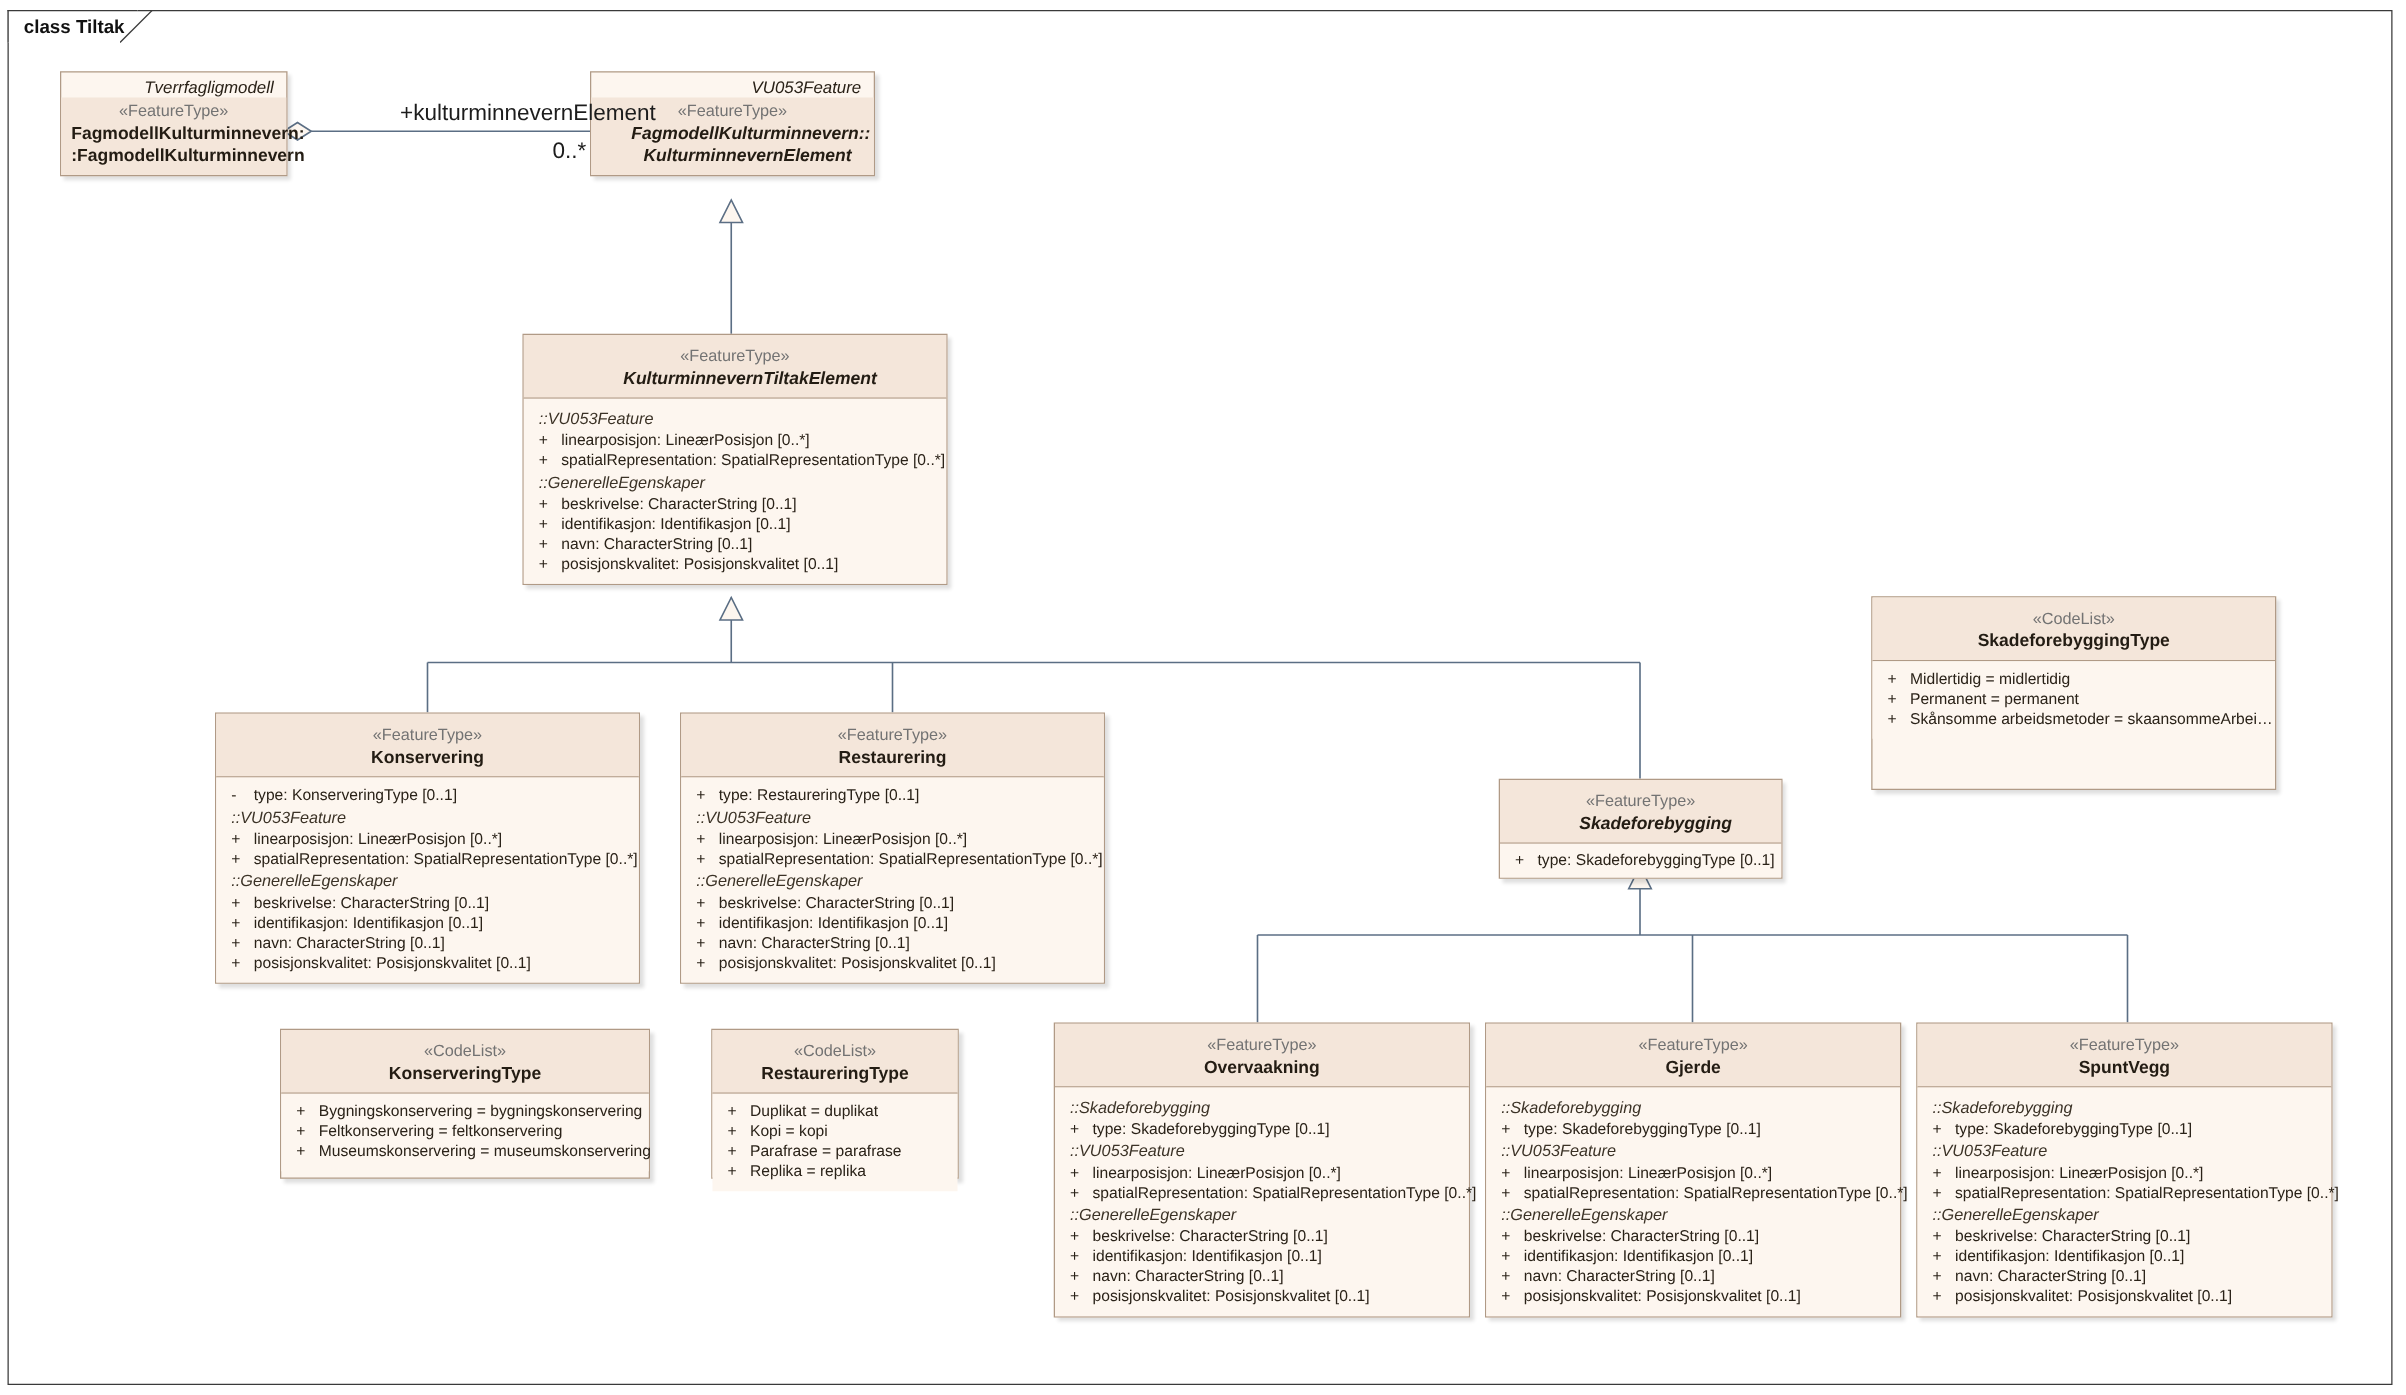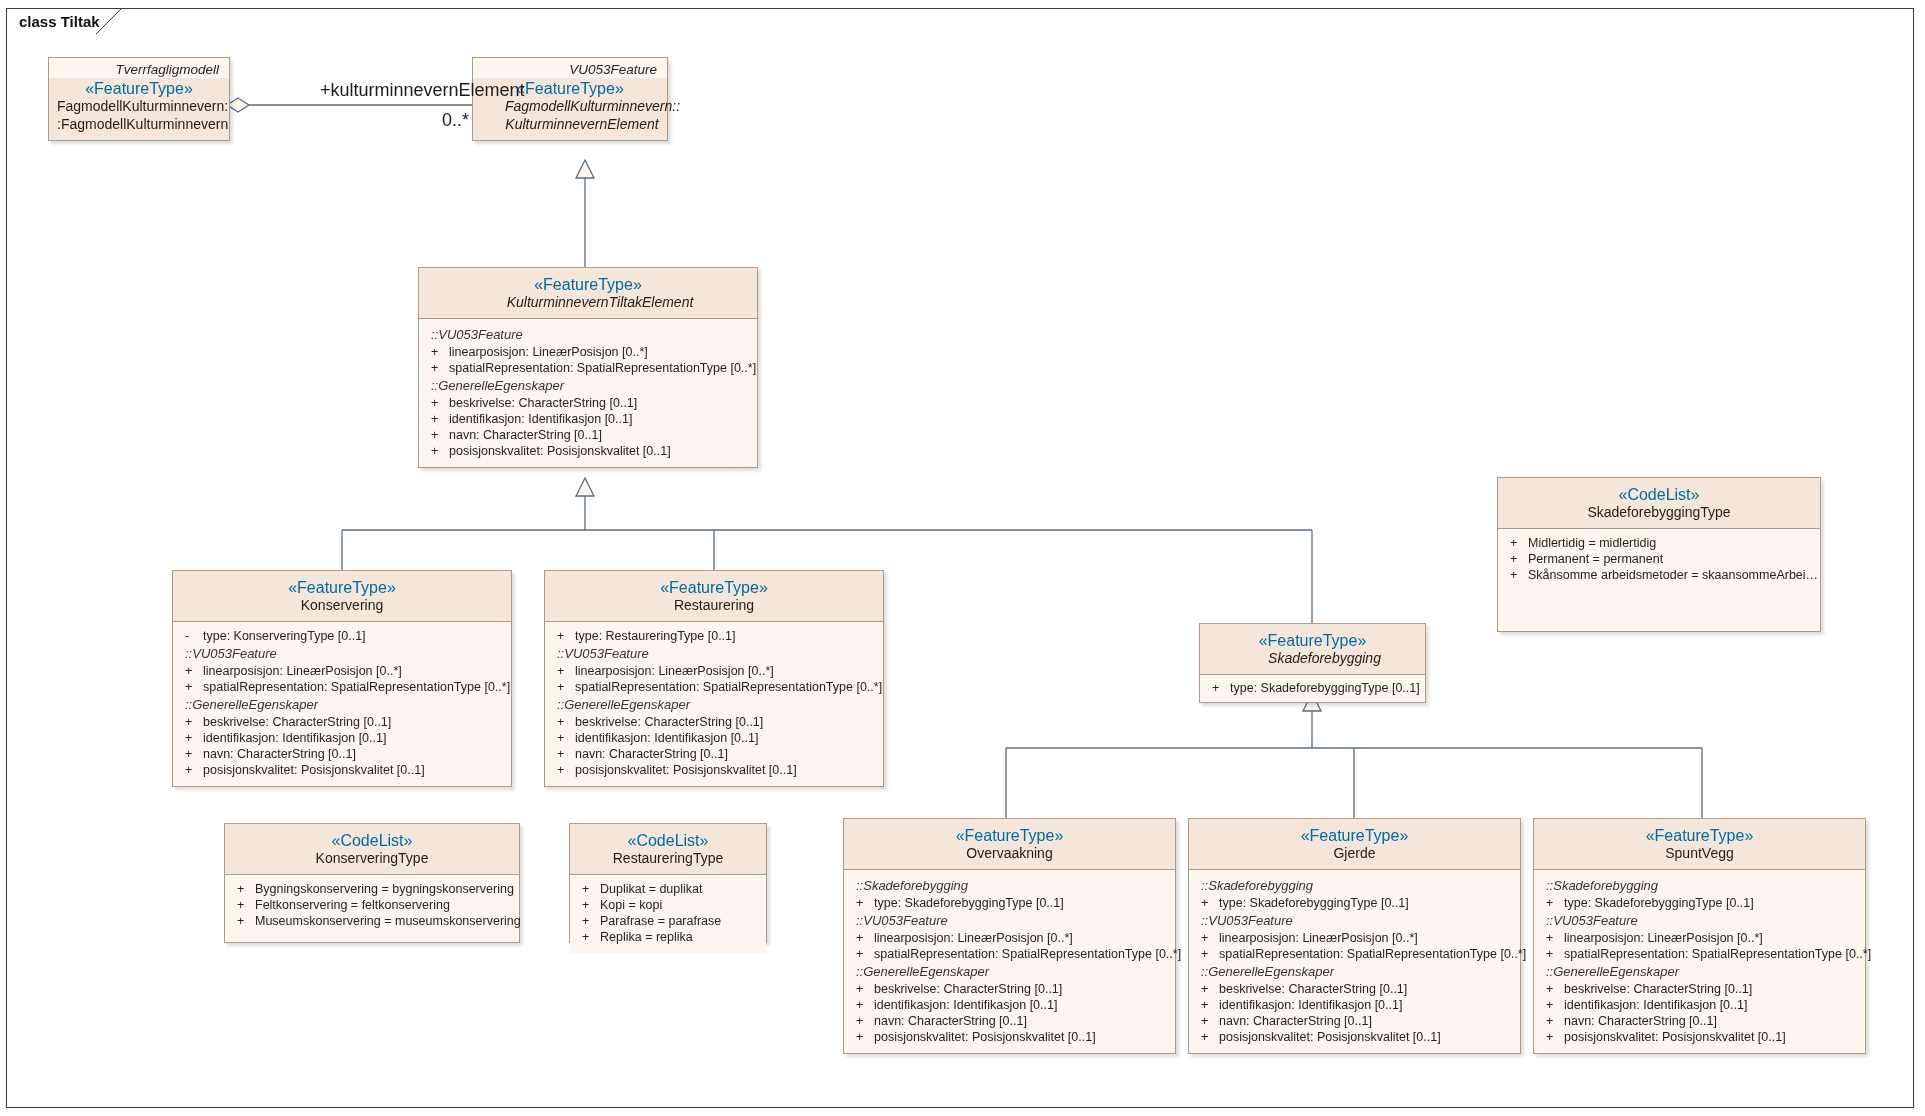--- a/index.html
+++ b/index.html
@@ -69,27 +69,27 @@
     color: #2a2218;
   }
   .uml .pkg {
     font-size: 13.5px;
     font-style: italic;
     color: #2a2218;
     text-align: right;
     padding: 4px 10px 1px 8px;
   }
   .uml .stereo {
-    font-size: 16px;
+    font-size: 13px;
     line-height: 17px;
-    color: #0369a1;
+    color: #737373;
   }
   .uml .cname {
     font-size: 14px;
-    font-weight: normal;
+    font-weight: bold;
     line-height: 18px;
     color: #231c13;
   }
   .uml .cname.ital { font-style: italic; margin-left: 24px; }
   .uml .body {
     padding: 6px 4px 8px 4px;
     background: #fdf6ef;
   }
   .uml .body.nopad { padding: 5px 4px 6px 4px; }
   .grp {
@@ -181,21 +181,21 @@
 
   <div class="uml" style="left:48px;top:57px;width:182px;">
     <div class="pkg">Tverrfagligmodell</div>
     <div class="hdr" style="border-bottom:none;padding-top:2px;">
       <div class="stereo">«FeatureType»</div>
       <div class="cname">FagmodellKulturminnevern:</div>
       <div class="cname">:FagmodellKulturminnevern</div>
     </div>
   </div>
 
-  <div class="uml" style="left:472px;top:57px;width:196px;">
+  <div class="uml" style="left:472px;top:57px;width:228px;">
     <div class="pkg">VU053Feature</div>
     <div class="hdr" style="border-bottom:none;padding-top:2px;">
       <div class="stereo">«FeatureType»</div>
       <div class="cname ital">FagmodellKulturminnevern::</div>
       <div class="cname ital">KulturminnevernElement</div>
     </div>
   </div>
 
   <div class="uml" style="left:418px;top:267px;width:340px;">
     <div class="hdr plain">

